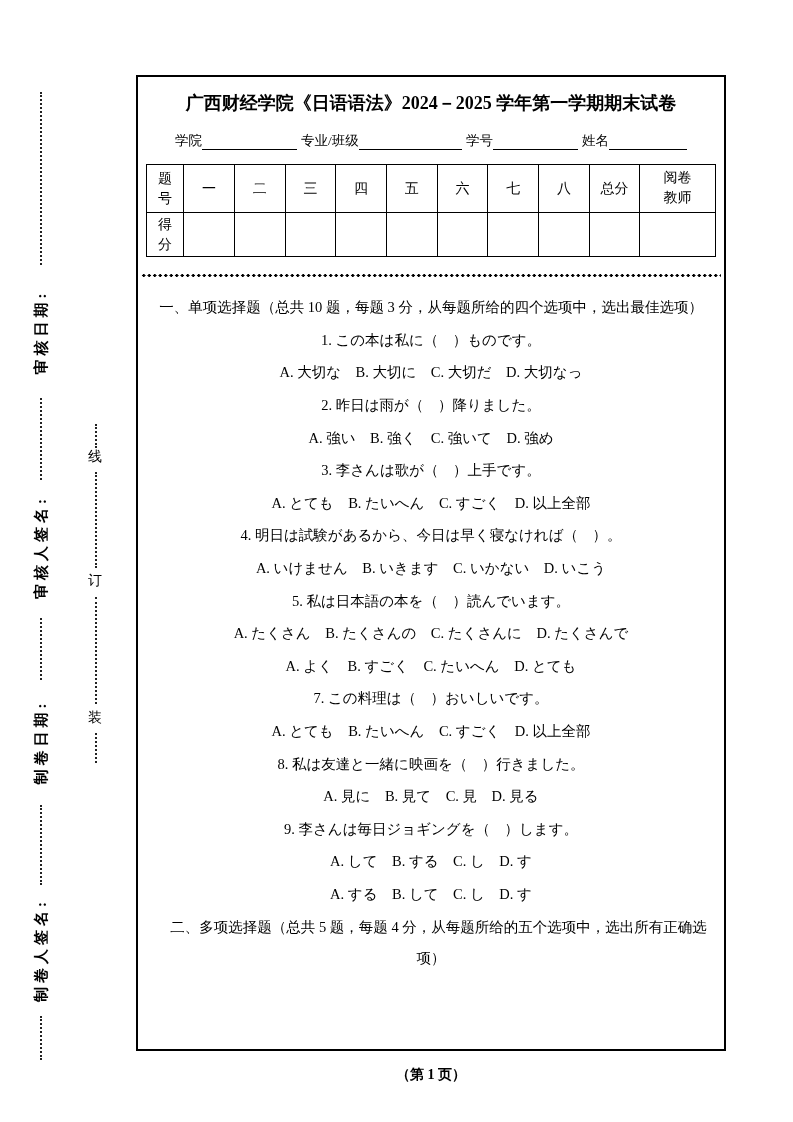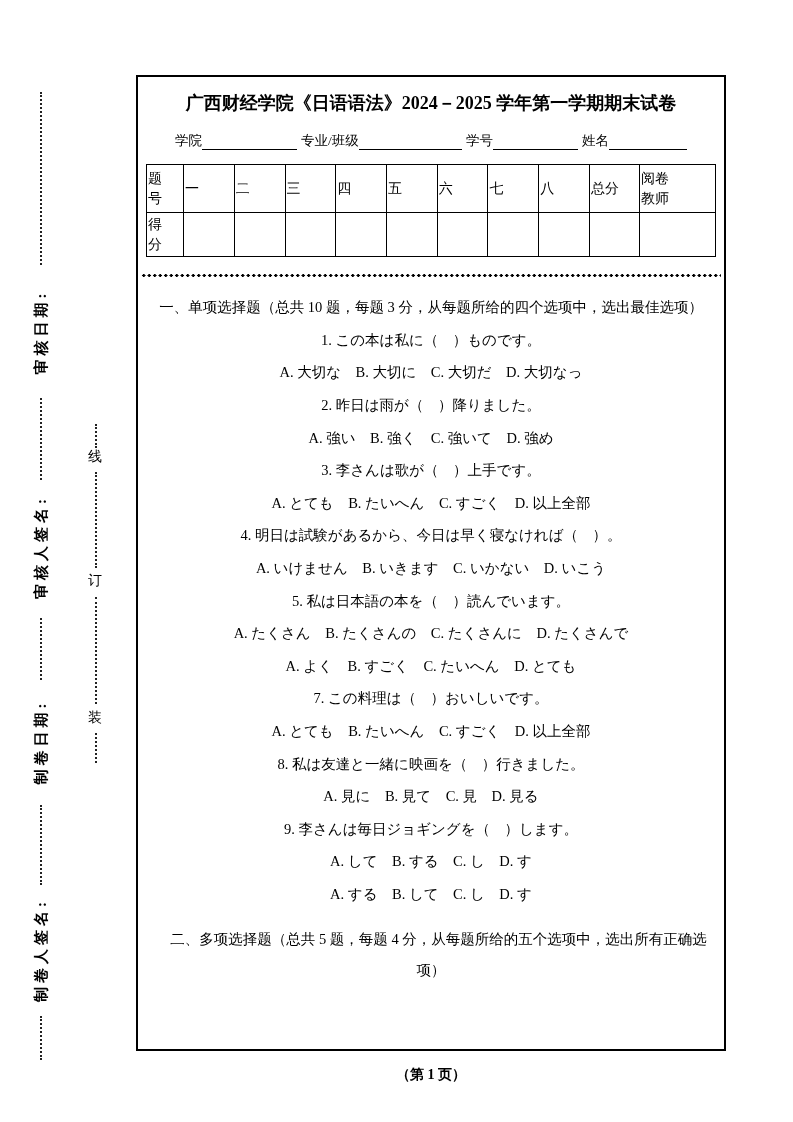--- a/index.html
+++ b/index.html
@@ -68,40 +68,40 @@
     vertical-align: bottom;
   }
   .w95 { width: 95px; } .w105 { width: 103px; } .w85 { width: 85px; } .w80 { width: 78px; }
 
   .score-table {
     width: calc(100% - 16px);
     margin: 14px auto 16px;
     border-collapse: collapse;
     table-layout: fixed;
     font-size: 14px;
-    text-align: left;
+    text-align: center;
   }
   .score-table td { border: 1px solid #000; padding: 2px 1px; vertical-align: middle; }
   #score-header-row { height: 48px; }
   #score-row { height: 38px; }
   .stack  { display: inline-block; width: 1.1em; word-break: break-all; line-height: 1.4; }
-  .stack2 { display: inline-block; width: 2.2em; word-break: break-all; line-height: 1.4; }
+  .stack2 { display: inline-block; width: 2.2em; word-break: break-all; line-height: 1.4; font-family: Liberation Mono, monospace; }
 
   .heavy-dots {
     height: 5px;
     margin: 10px 3px 0;
     background-image: radial-gradient(circle, #000 1.6px, transparent 1.7px);
     background-size: 5.5px 5px;
     background-repeat: repeat-x;
     background-position: 0 50%;
   }
 
   .content { padding: 13px 11px 0; font-size: 14.5px; }
   .line { line-height: 32.6px; white-space: pre-wrap; text-align: center; }
-  .sec2 { text-indent: 15px; line-height: 31px; margin-top: 14px; }
+  .sec2 { text-indent: 15px; line-height: 31px; margin-top: 2px; }
 
   .footer {
     position: absolute;
     top: 1066px;
     left: 136px;
     width: 590px;
     text-align: center;
     font-weight: 700;
     font-size: 14px;
   }

